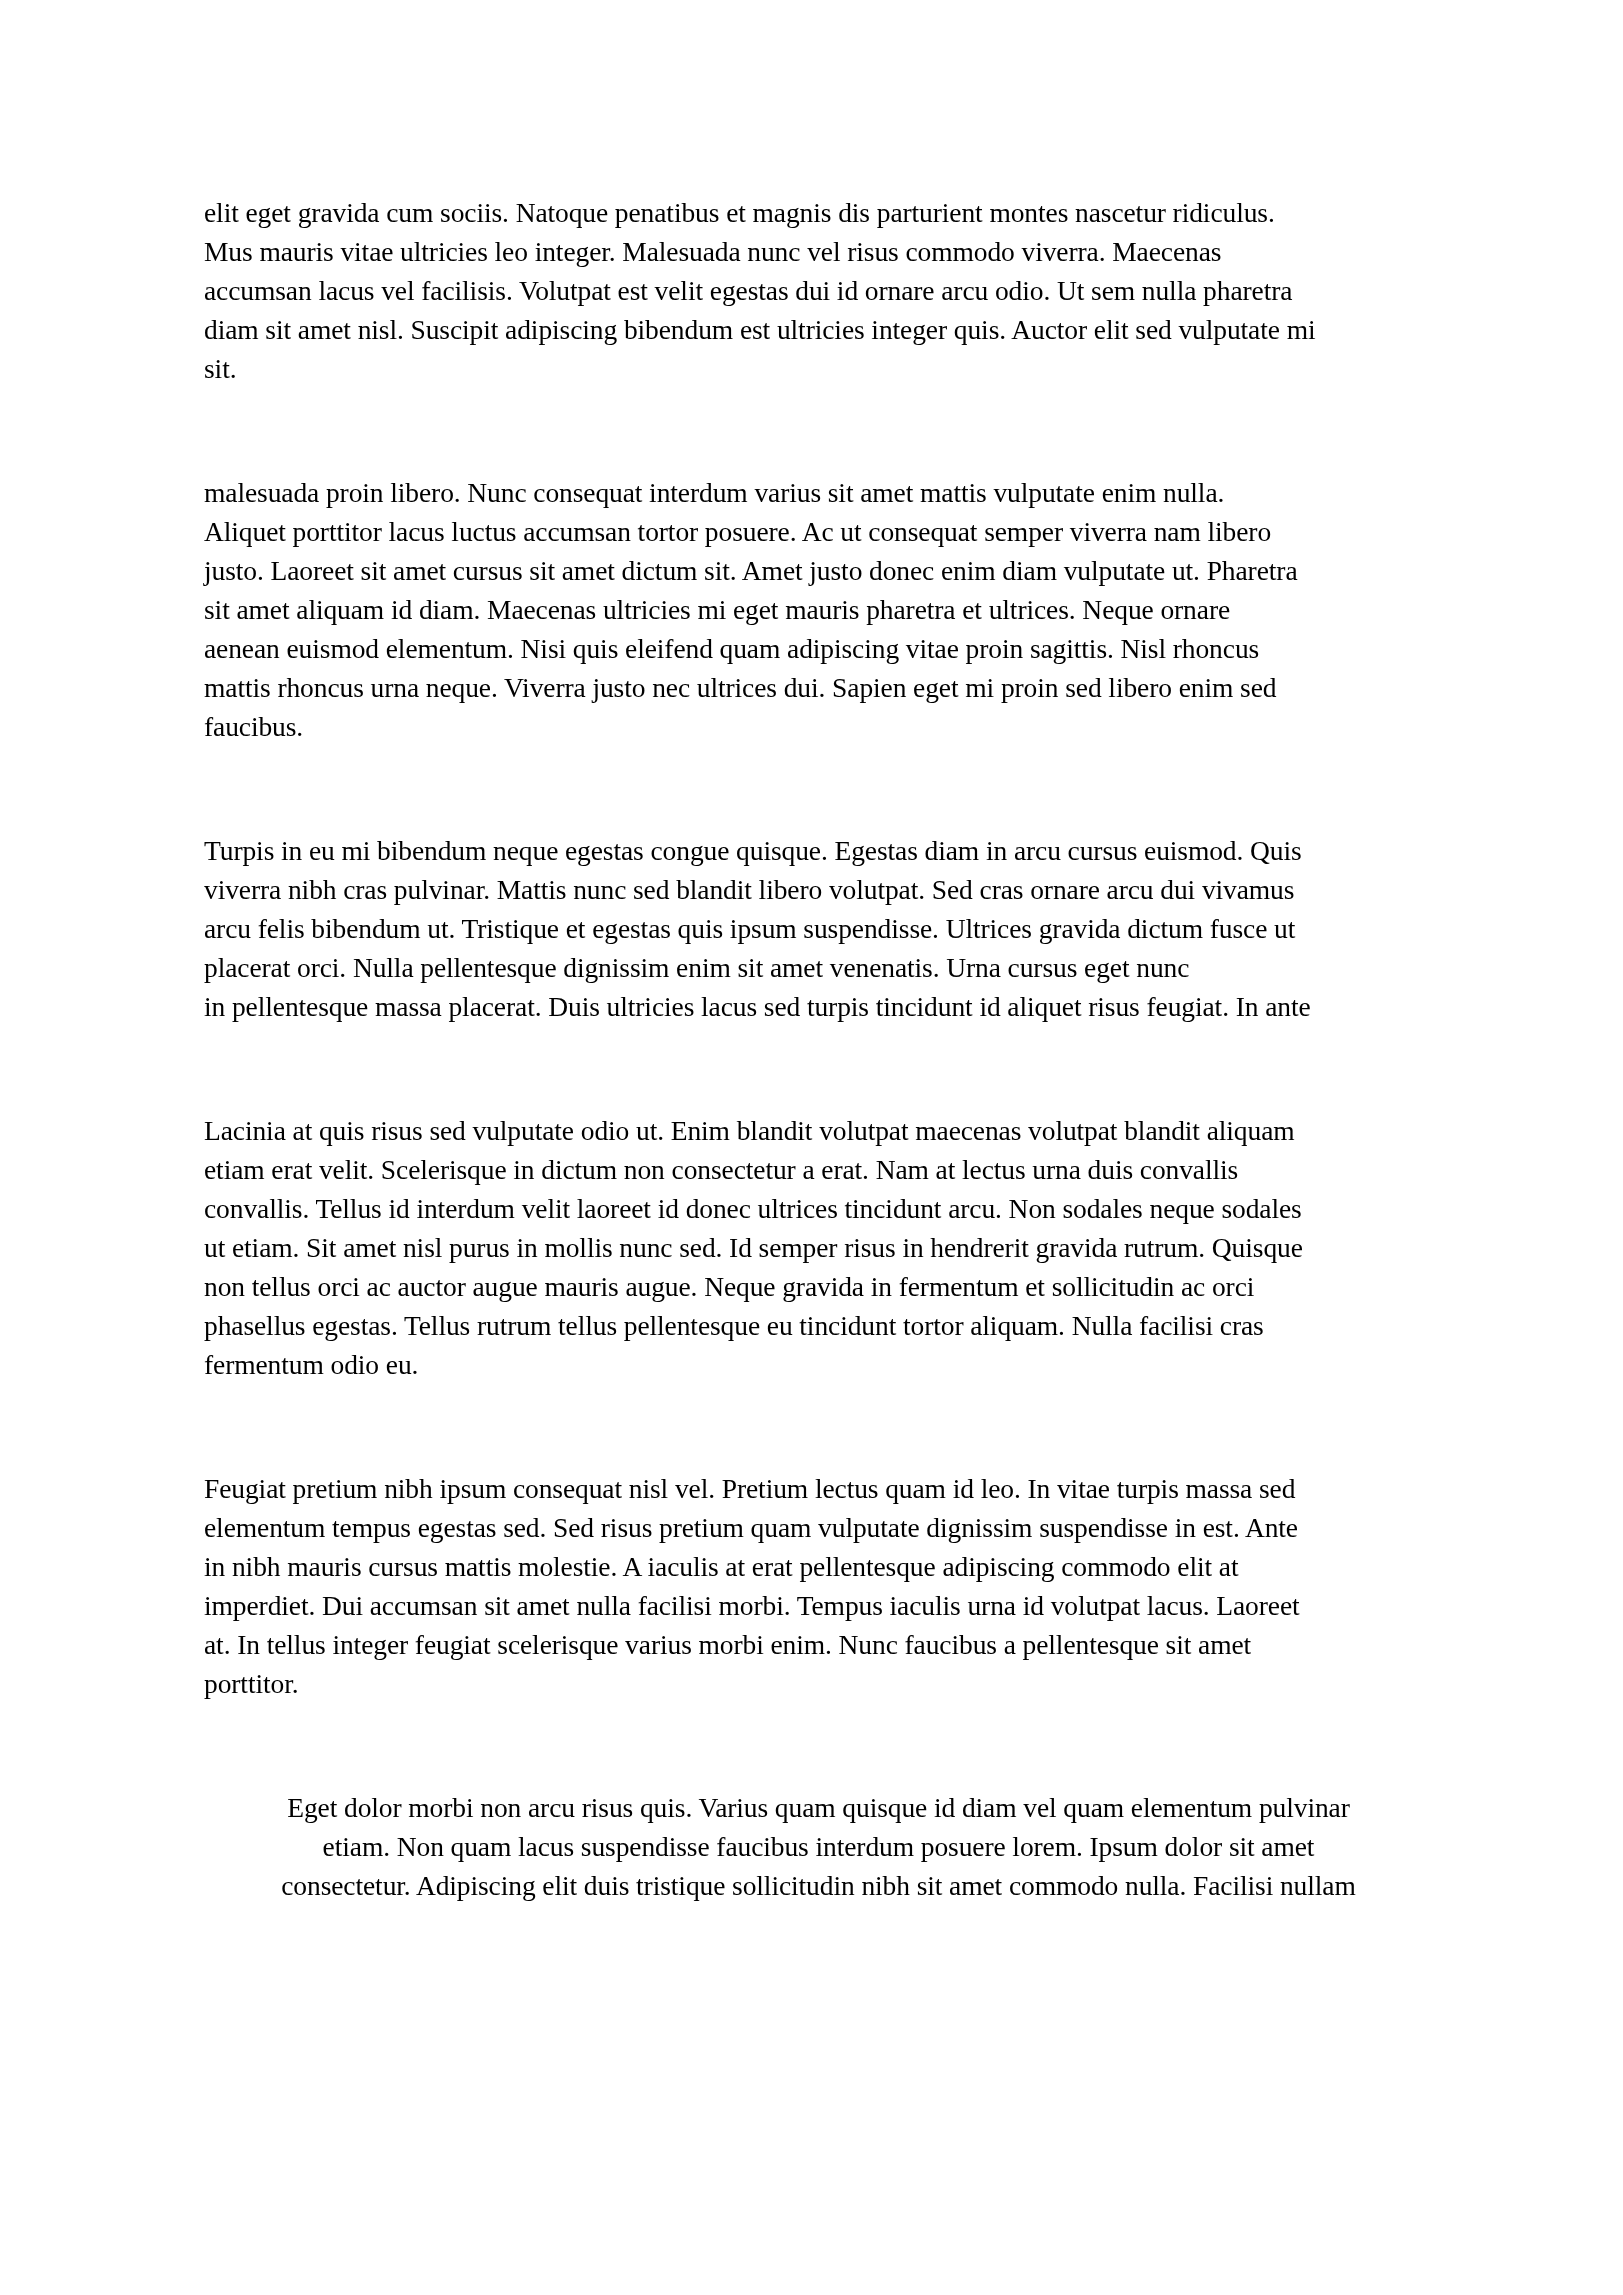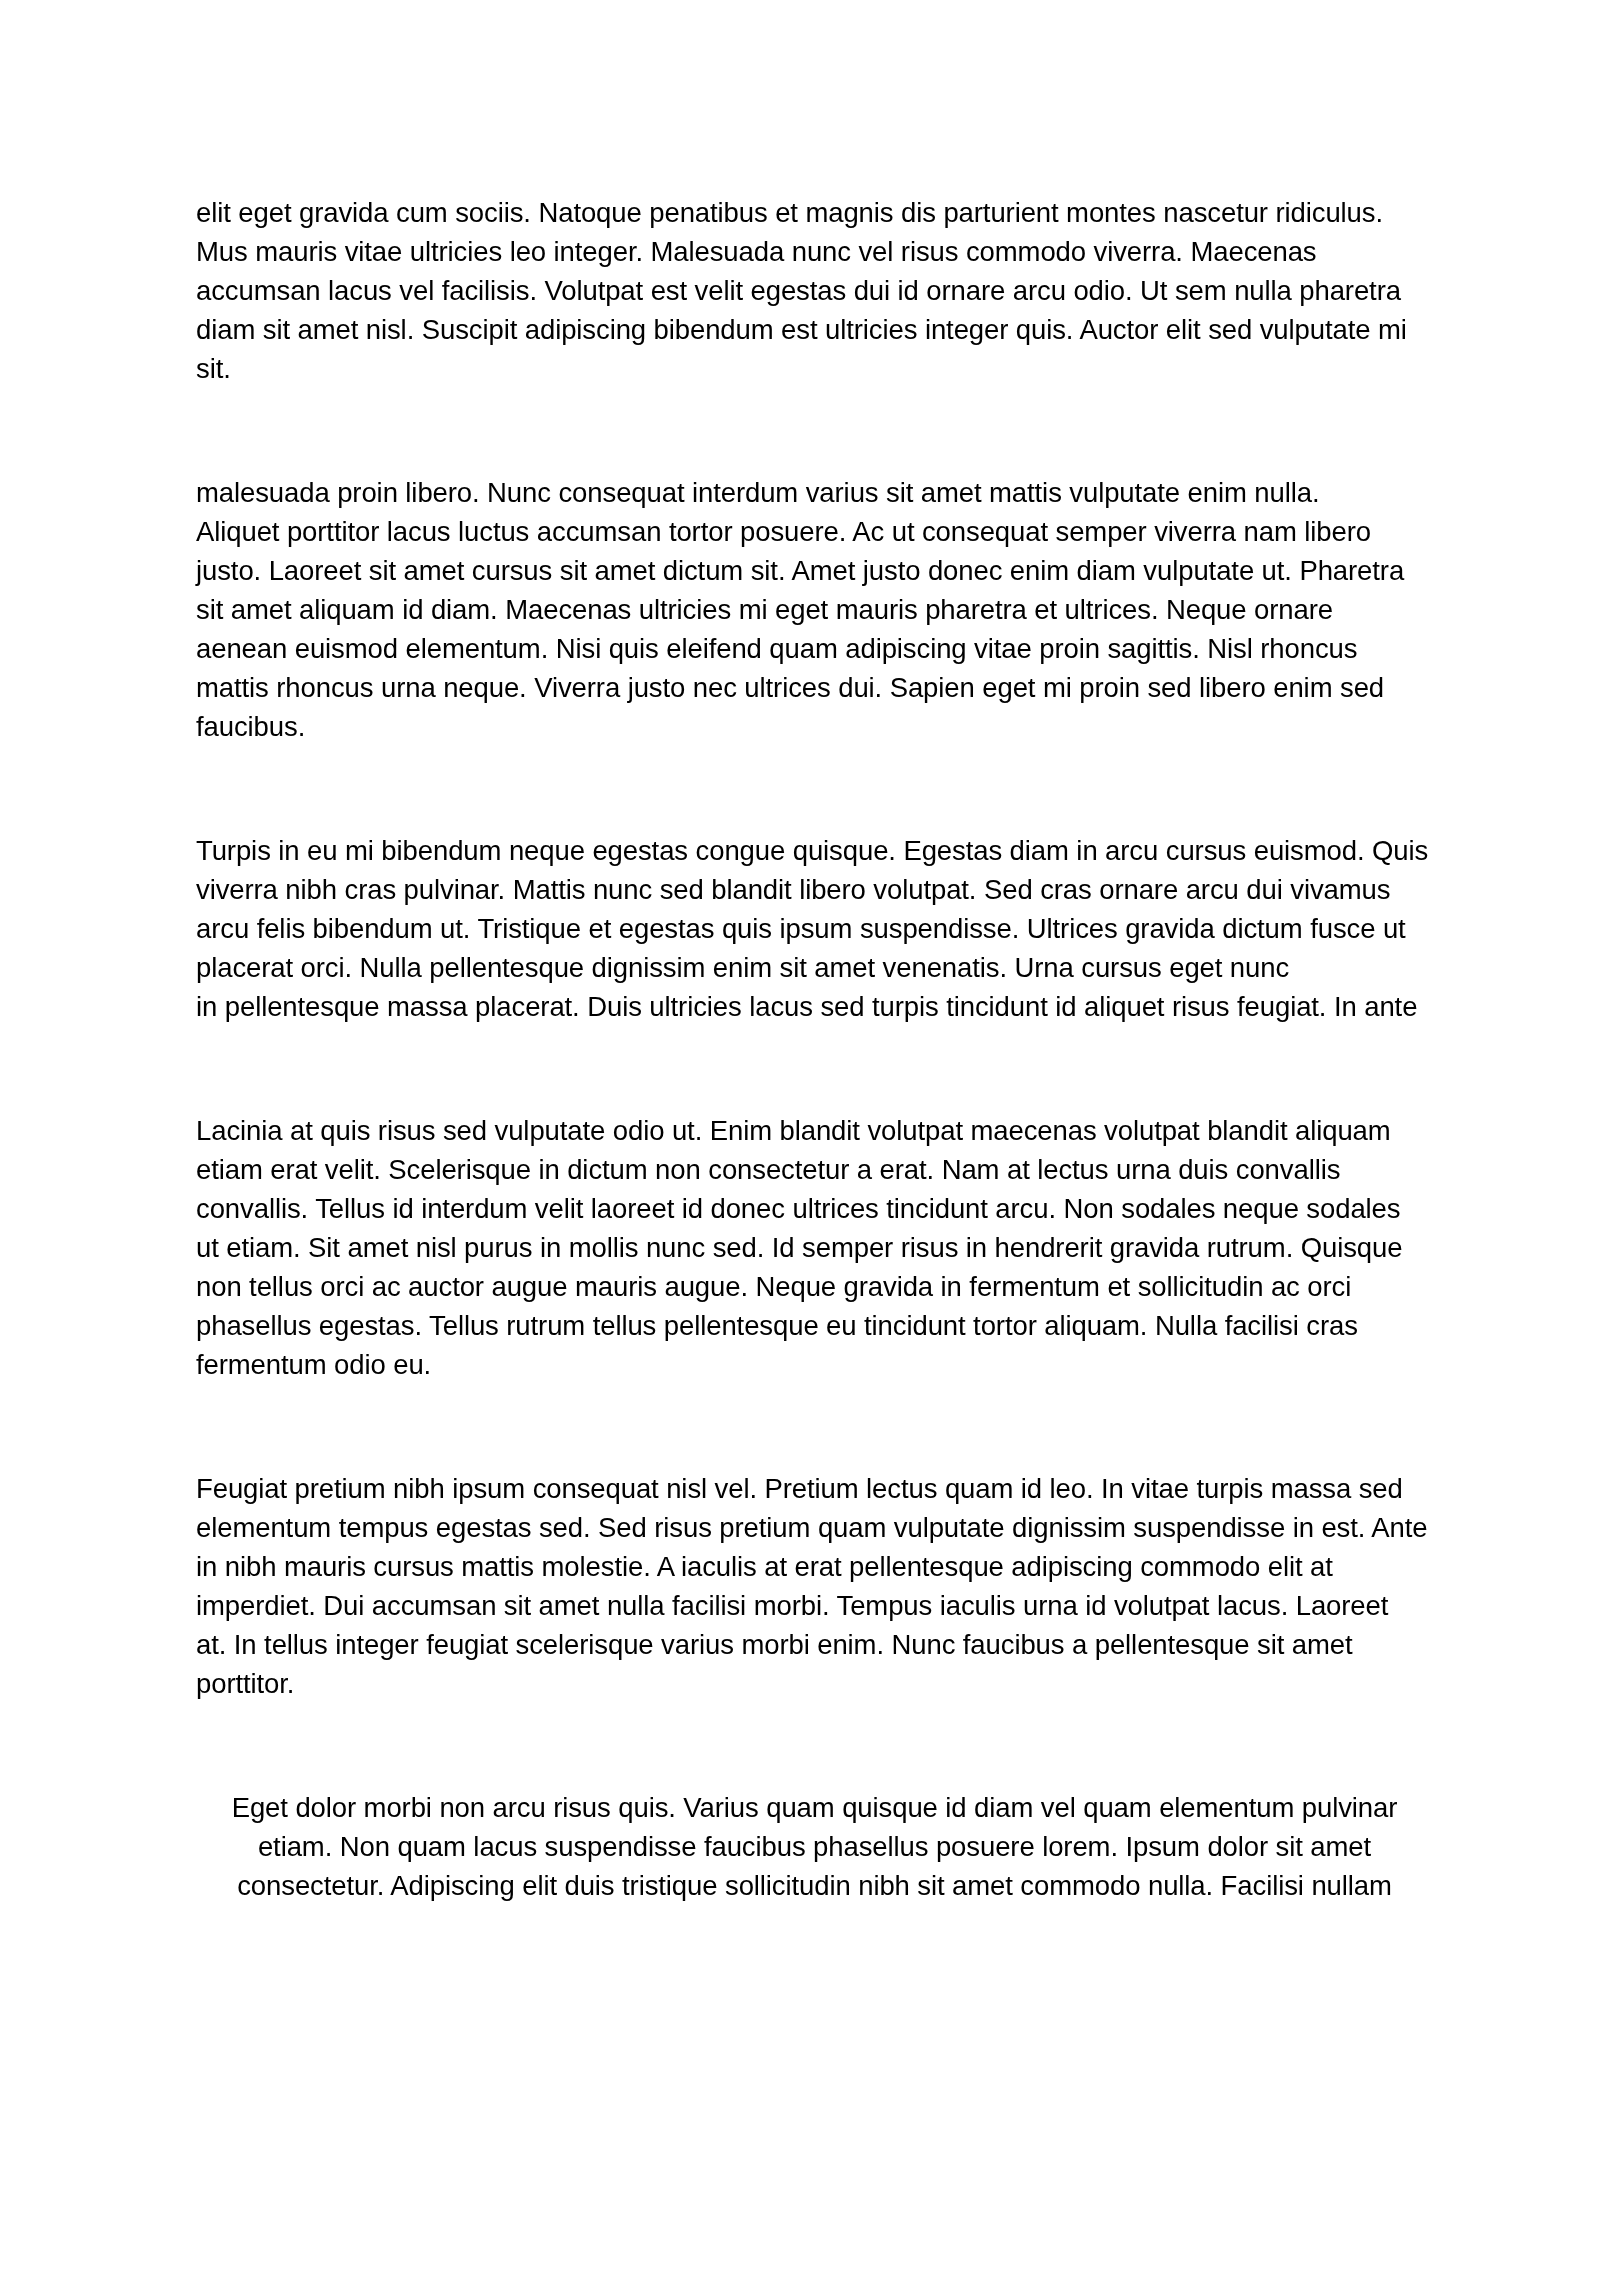--- a/index.html
+++ b/index.html
@@ -16,26 +16,27 @@
     font-family: "Liberation Sans", sans-serif;
     color: #000000;
   }
   .text-block {
     position: absolute;
     left: 196px;
     top: 193px;
     width: 1237px;
   }
   .para {
-    margin: 0 0 85px 0;
+    margin: 0 0 85px 8px;
     padding: 0;
     font-size: 27.5px;
     line-height: 39px;
     font-weight: 400;
     letter-spacing: -0.1px;
+    font-family: Liberation Serif, serif;
   }
   .para:last-child {
     margin-bottom: 0;
     text-align: center;
   }
   .line {
     display: block;
     white-space: pre;
   }
 </style>
@@ -79,18 +80,18 @@
       <p class="para">
         <span class="line">Feugiat pretium nibh ipsum consequat nisl vel. Pretium lectus quam id leo. In vitae turpis massa sed</span>
         <span class="line">elementum tempus egestas sed. Sed risus pretium quam vulputate dignissim suspendisse in est. Ante</span>
         <span class="line">in nibh mauris cursus mattis molestie. A iaculis at erat pellentesque adipiscing commodo elit at</span>
         <span class="line">imperdiet. Dui accumsan sit amet nulla facilisi morbi. Tempus iaculis urna id volutpat lacus. Laoreet</span>
         <span class="line">at. In tellus integer feugiat scelerisque varius morbi enim. Nunc faucibus a pellentesque sit amet</span>
         <span class="line">porttitor.</span>
       </p>
       <p class="para">
         <span class="line">Eget dolor morbi non arcu risus quis. Varius quam quisque id diam vel quam elementum pulvinar</span>
-        <span class="line">etiam. Non quam lacus suspendisse faucibus phasellus posuere lorem. Ipsum dolor sit amet</span>
+        <span class="line">etiam. Non quam lacus suspendisse faucibus interdum posuere lorem. Ipsum dolor sit amet</span>
         <span class="line">consectetur. Adipiscing elit duis tristique sollicitudin nibh sit amet commodo nulla. Facilisi nullam</span>
       </p>
     </main>
 </div>
 
 
 </body></html>

